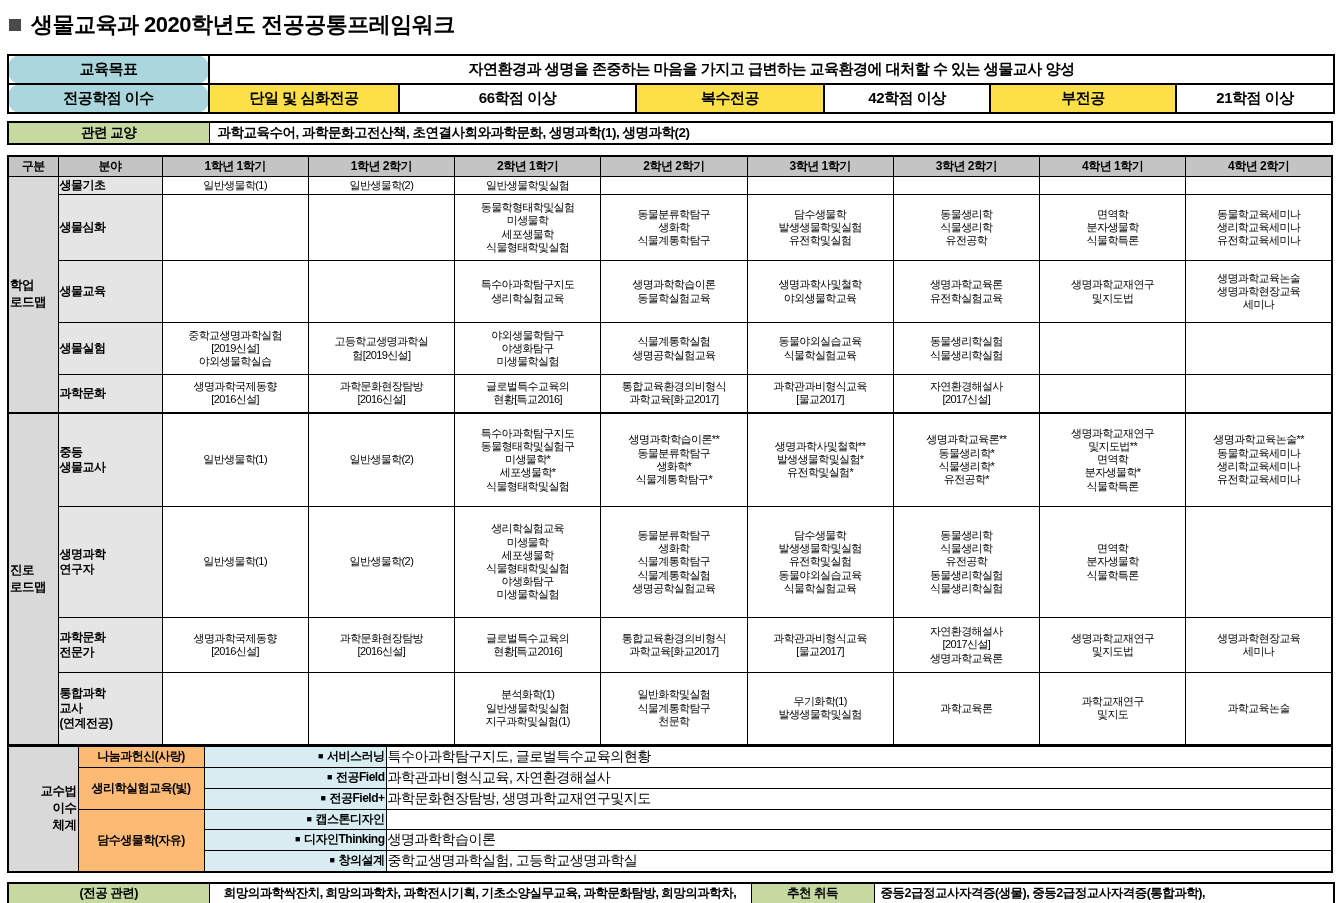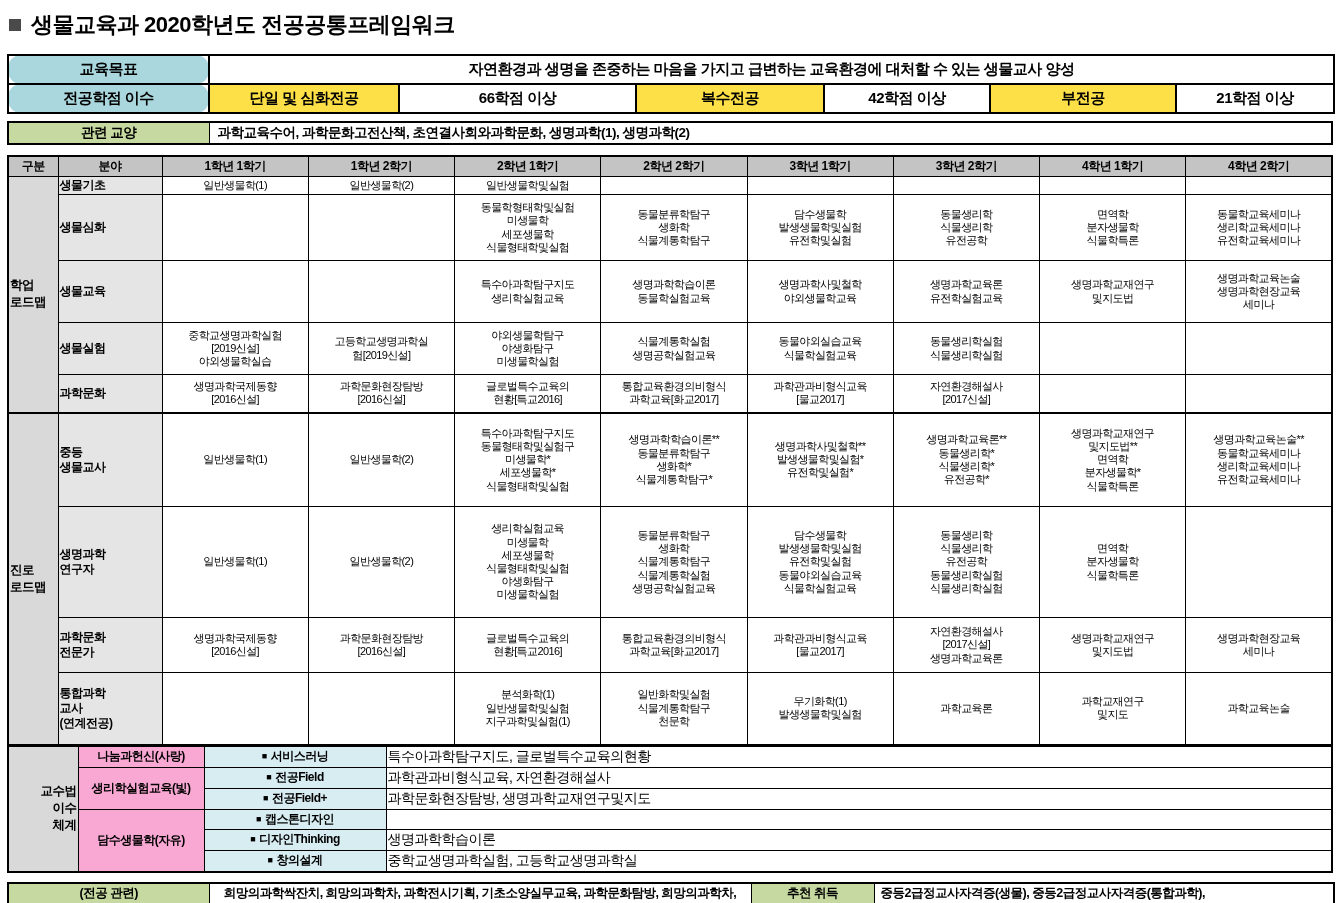--- a/index.html
+++ b/index.html
@@ -45,22 +45,22 @@
                 white-space:pre-line; line-height:1.25; letter-spacing:-0.5px; }
   .course-cell { background:#fff; font-size:11px; line-height:1.2; text-align:center;
                  white-space:pre-line; padding:1px 1px; letter-spacing:-0.6px; }
   .thick-top td { border-top:2.5px solid #000; }
 
   
   .t-met { border:2.5px solid #000; margin-top:-1px; }
   .t-met td { border:1px solid #000; vertical-align:middle; height:18px; }
   .met-group { background:#d9d9d9; font-size:12.5px; font-weight:bold; text-align:right;
                white-space:pre-line; letter-spacing:-0.5px; }
-  .met-sub { background:#f9a8d4; font-size:12px; font-weight:bold; text-align:center; letter-spacing:-0.5px; }
-  .met-method { background:#d8edf2; font-size:12px; font-weight:bold; text-align:center;
+  .met-sub { background:#fdba74; font-size:12px; font-weight:bold; text-align:center; letter-spacing:-0.5px; }
+  .met-method { background:#d8edf2; font-size:12px; font-weight:bold; text-align:right;
                 letter-spacing:-0.5px; }
   .met-method .b { font-size:9px; margin-right:4px; position:relative; top:-1px; }
   .met-value { background:#fff; font-size:14px; text-align:left; letter-spacing:-0.5px; }
 
   
   .t-bot { border:2.5px solid #000; margin-top:9px; }
   .t-bot td { border:1.5px solid #000; vertical-align:middle; height:38px; font-size:12.5px;
               font-weight:bold; white-space:pre-line; line-height:1.35; letter-spacing:-0.5px; }
   .bot-label { text-align:center; }
   .bot-val-c { text-align:center; background:#fff; }

